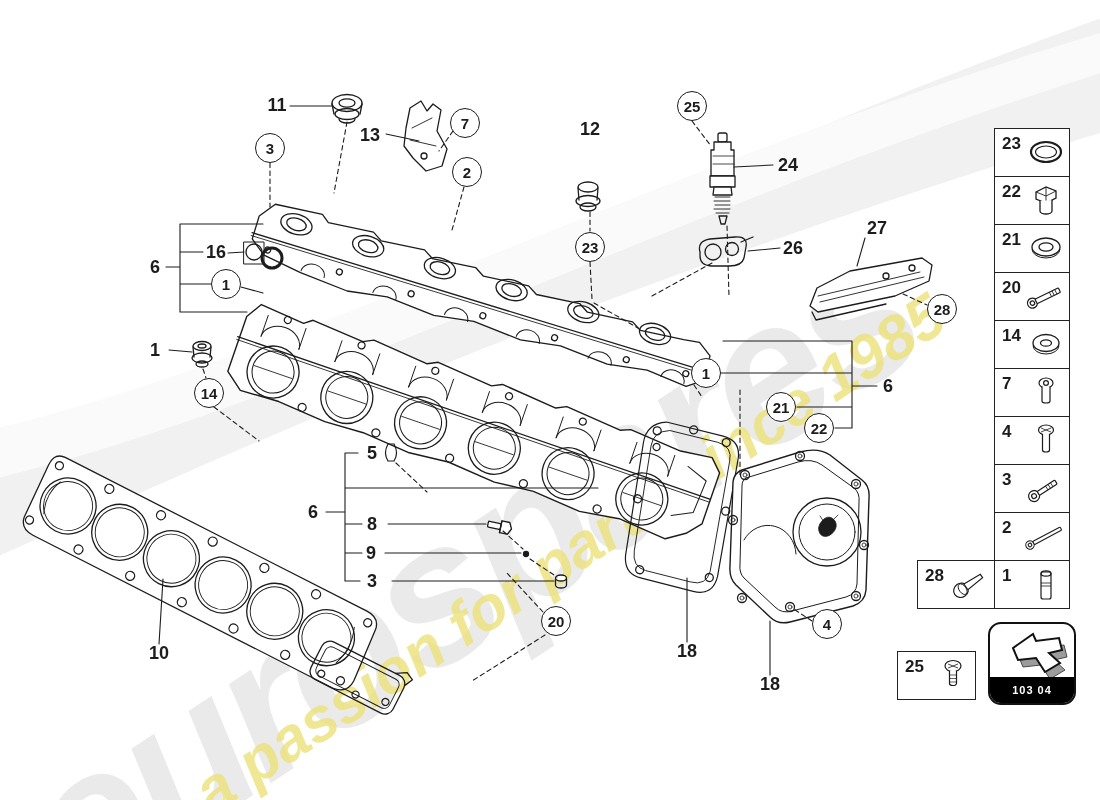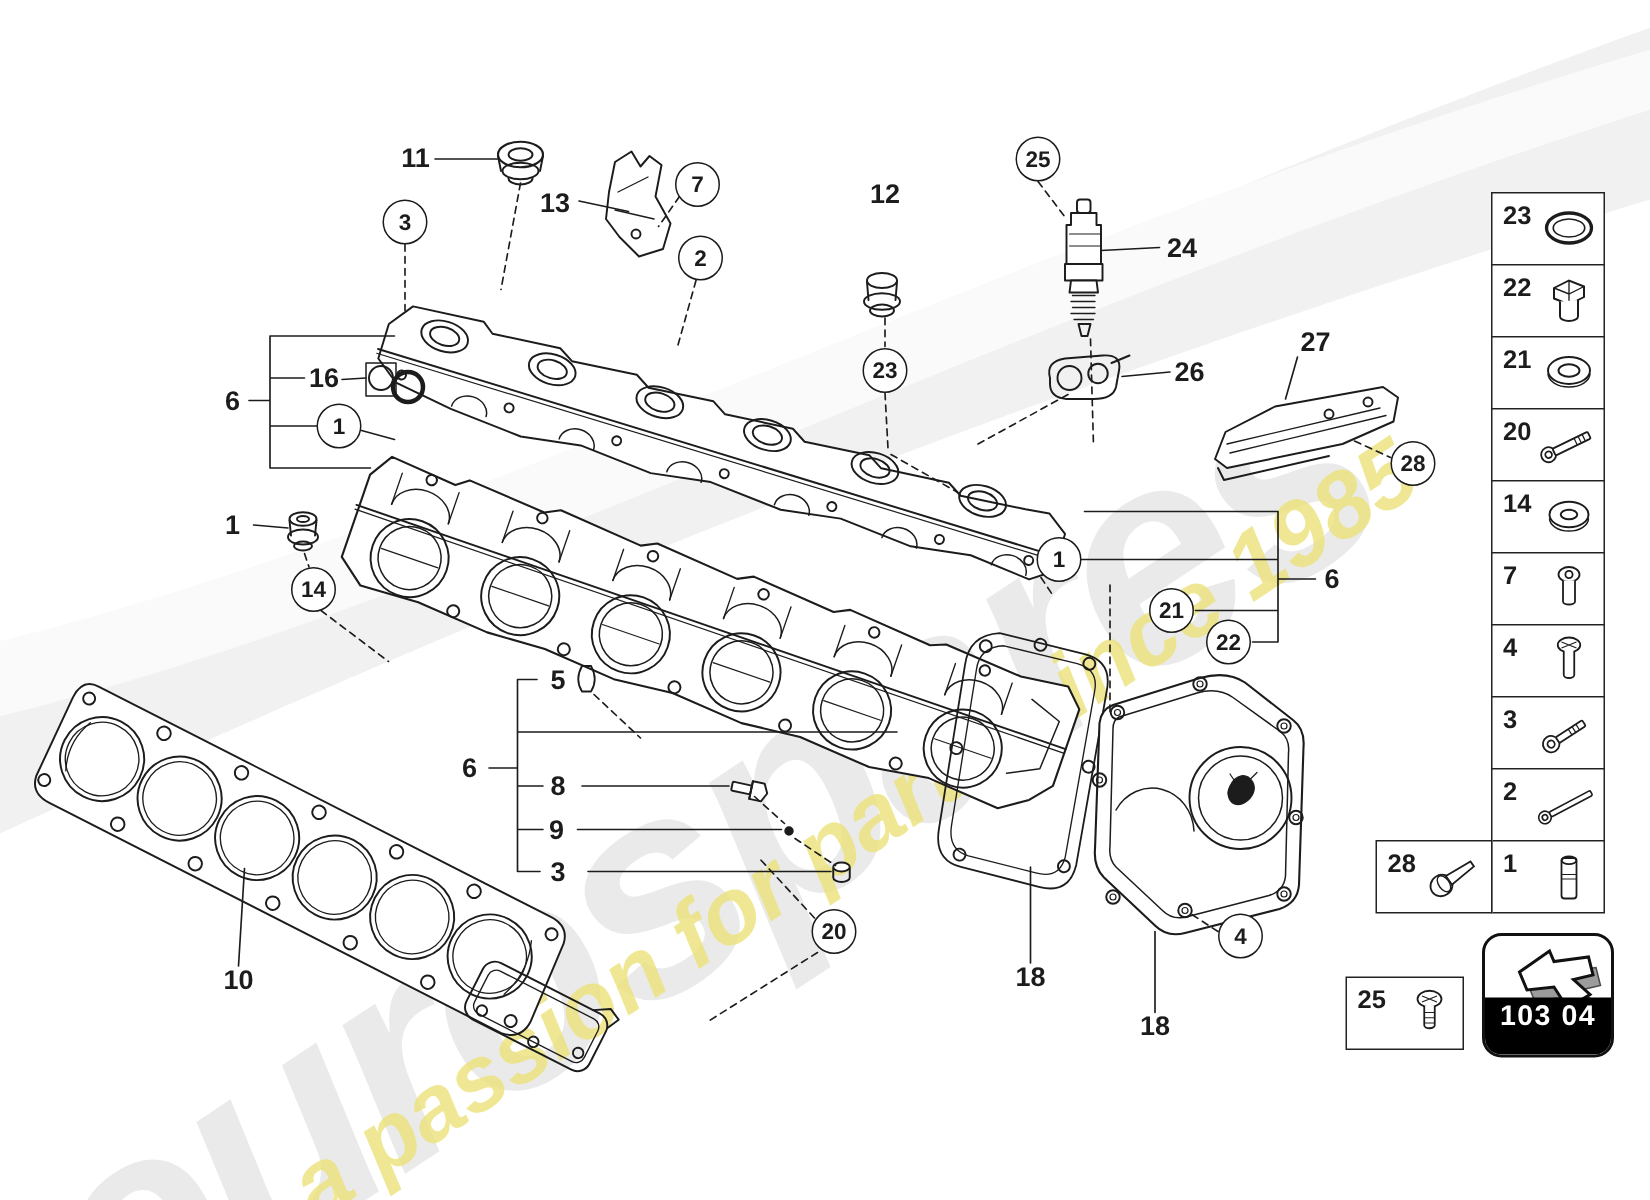--- a/index.html
+++ b/index.html
@@ -18,22 +18,22 @@
       background:#fff;display:flex;align-items:center;justify-content:center;
       font-size:15px;font-weight:bold;box-sizing:border-box;cursor:pointer;}
   .lab{position:absolute;width:44px;text-align:center;font-size:18px;font-weight:bold;
        line-height:20px;cursor:pointer;}
   .lrow{position:absolute;left:994px;width:76px;height:49px;border:1.4px solid #222;
         background:#fff;box-sizing:border-box;cursor:pointer;}
   .lrow .lnum{position:absolute;left:7px;top:5px;font-size:17px;font-weight:bold;}
   .lrow svg{position:absolute;right:2px;top:3px;}
   .badge{position:absolute;left:988px;top:622px;width:88px;height:83px;border:2.5px solid #111;
          border-radius:13px;background:#fff;box-sizing:border-box;overflow:hidden;cursor:pointer;}
-  .badge .bar{position:absolute;left:0;bottom:0;width:100%;height:38px;background:#000;
-         color:#fff;font-size:19px;font-weight:bold;text-align:center;line-height:26px;
+  .badge .bar{position:absolute;left:0;bottom:0;width:100%;height:26px;background:#000;
+         color:#fff;font-size:11px;font-weight:bold;text-align:center;line-height:26px;
          letter-spacing:1px;}
   .badge svg{position:absolute;left:6px;top:2px;}
 </style>
 </head>
 <body>
 
 <div class="stage">
 
   <svg class="swoosh" width="1100" height="800">
     <path d="M-10,470 C300,380 620,190 1110,15 L1110,130 C620,280 300,420 -10,560 Z" fill="#f1f1f1"></path>

